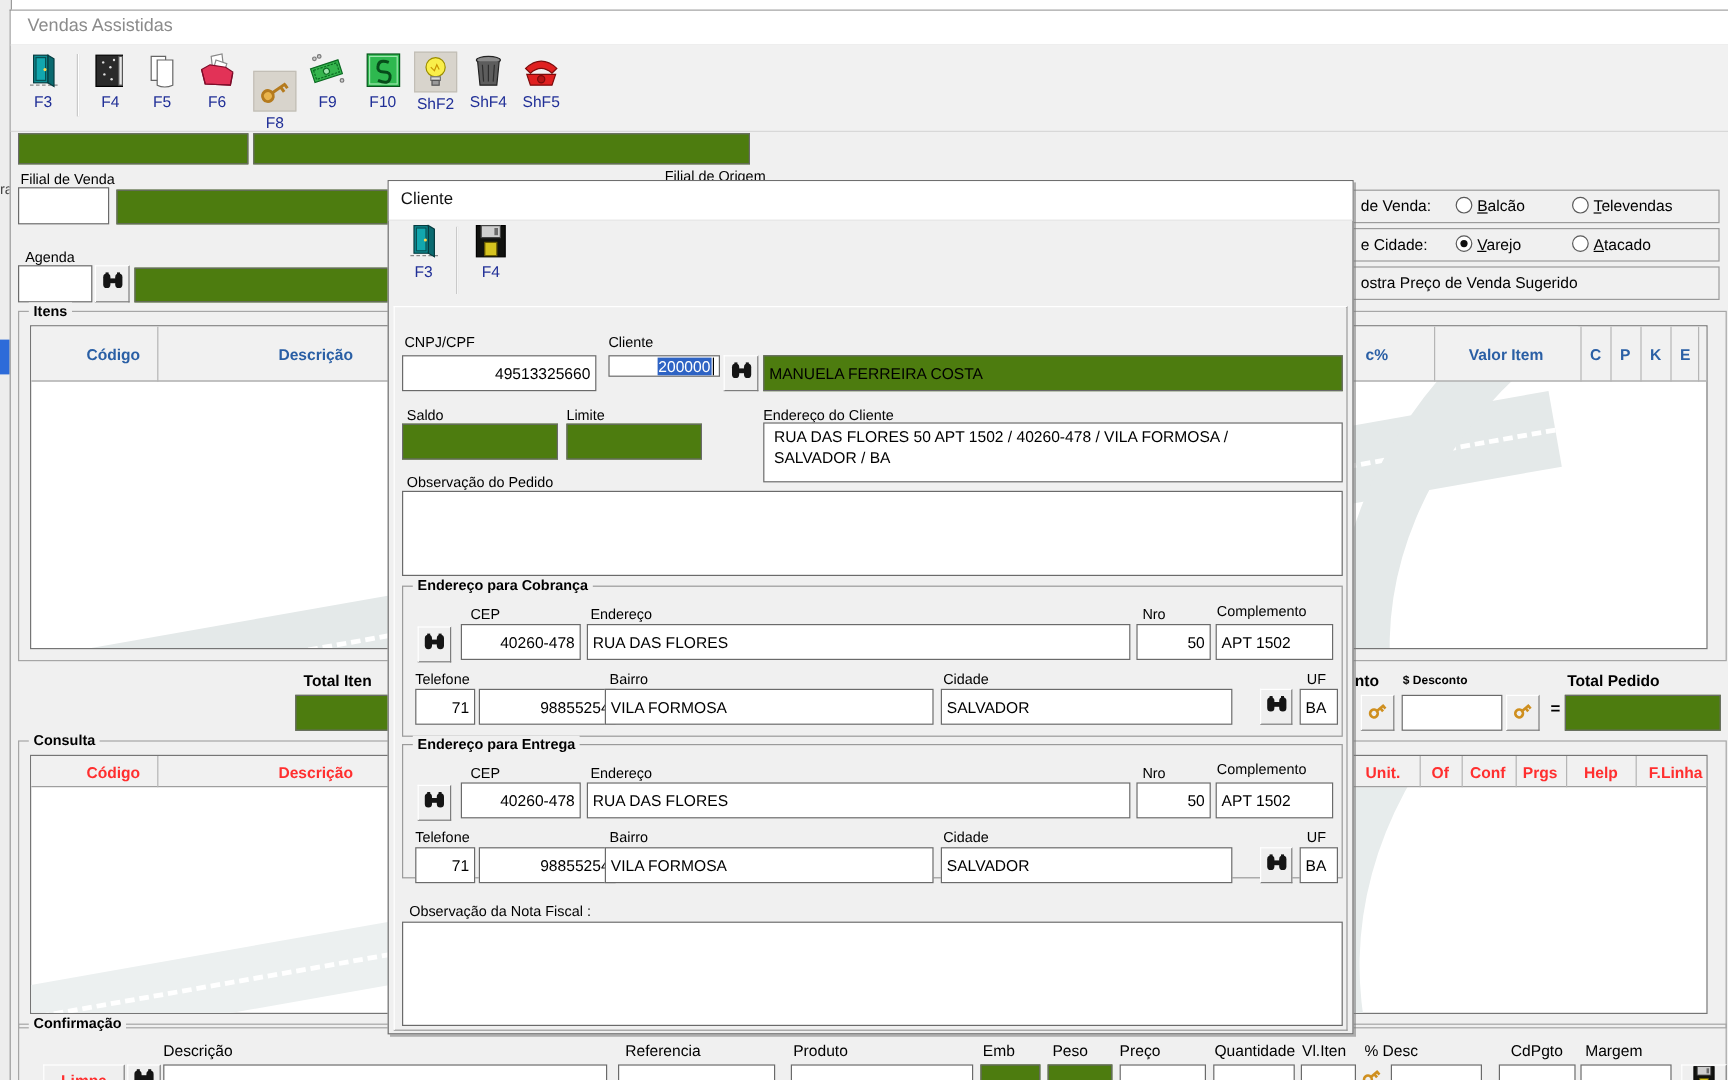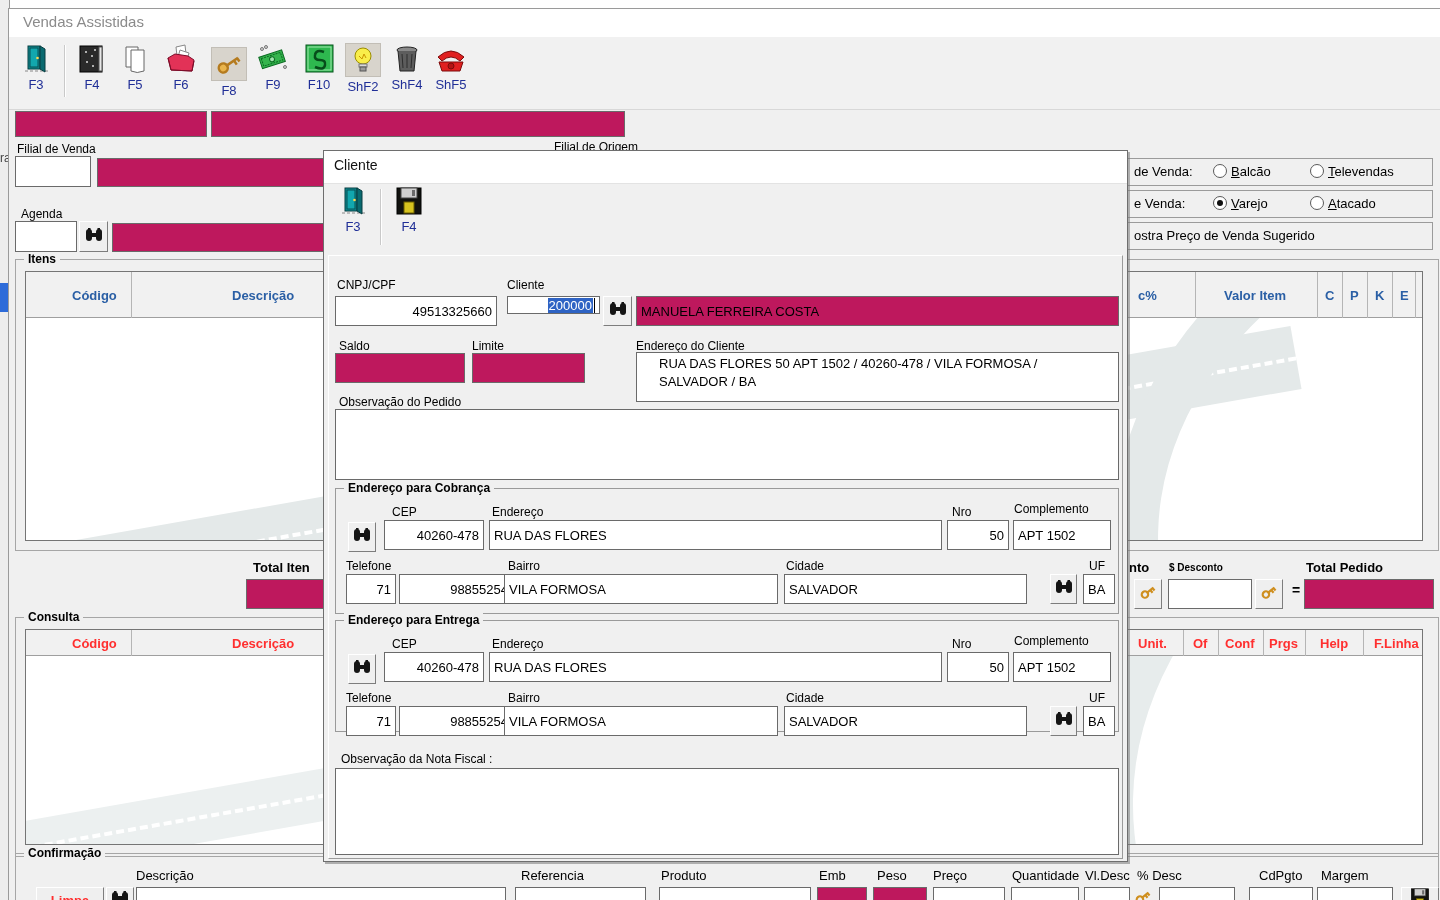--- a/index.html
+++ b/index.html
@@ -4,21 +4,21 @@
 <style>
   html,body{margin:0;padding:0}
   body{width:1440px;height:900px;overflow:hidden;background:#ffffff;
        font-family:"Liberation Sans",sans-serif;position:relative;color:#000}
   .abs{position:absolute}
   .lbl{position:absolute;font-size:12px;line-height:14px;white-space:nowrap;color:#000}
   .b{font-weight:bold}
   .inp{position:absolute;background:#fff;border:1px solid #6a6a6a;box-sizing:border-box;
        font-size:13px;white-space:nowrap;overflow:hidden;padding:0 4px;display:flex;align-items:center}
   .num{justify-content:flex-end}
-  .gray{background:#be185d}
+  .gray{background:#4d7c0f}
   .btn{position:absolute;background:#efefef;border:1px solid #7d7d7d;border-top-color:#ffffff;border-left-color:#ffffff;
        box-sizing:border-box;display:flex;align-items:center;justify-content:center;cursor:pointer}
   .group{position:absolute;border:1px solid #a6a6a6;box-sizing:border-box}
   .gtitle{position:absolute;top:-8px;left:8px;background:#f0f0f0;padding:0 4px;font-weight:bold;font-size:12px;white-space:nowrap}
   .grid{position:absolute;background:#fff;border:1px solid #757575;box-sizing:border-box;overflow:hidden}
   .ghead{position:absolute;left:0;right:0;top:0;background:#f1f1f1;border-bottom:1px solid #9f9f9f;box-sizing:border-box}
   .hsep{position:absolute;top:0;width:1px;background:#b5b5b5}
   .hdr{position:absolute;font-size:13px;font-weight:bold;color:#2a5fa5;white-space:nowrap}
   .hdr-red{position:absolute;font-size:13px;font-weight:bold;color:#ff2f2f;white-space:nowrap}
   .tb-btn{position:absolute;width:46px;height:66px;display:flex;flex-direction:column;align-items:center;cursor:pointer}
@@ -96,21 +96,21 @@
       <span class="tb-icon">
         <svg width="34" height="30" viewBox="0 0 34 30">
             <path d="M12 3 l9 -2 1 9 -9 2 z" fill="#fff" stroke="#888"></path>
             <path d="M16 6 l9 3 -2 7 -9 -3 z" fill="#fff" stroke="#888"></path>
             <path d="M4 14 l7 -4 13 2 6 4 -2 11 -21 -1 z" fill="#e23257" stroke="#7e0c29"></path>
             <path d="M4 14 l3 12 21 1 2 -10" fill="none" stroke="#7e0c29"></path>
           </svg>
       </span>
       <span class="tb-label">F6</span>
     </div>
-    <div class="tb-btn" style="left:197px;top:10px">
+    <div class="tb-btn" style="left:197px;top:22px">
       <span class="tb-icon dim">
         <svg width="34" height="30" viewBox="0 0 34 30">
             <g transform="rotate(-35 17 15)">
               <circle cx="10" cy="15" r="4.5" fill="#e9b44c" stroke="#b57b1e" stroke-width="2.5"></circle>
               <path d="M15 15 h13 M23 15 v5 M27 15 v4" stroke="#b57b1e" stroke-width="2.5" fill="none"></path>
             </g>
           </svg>
       </span>
       <span class="tb-label">F8</span>
     </div>
@@ -194,21 +194,21 @@
   <div class="inp gray" style="left:103px;top:214px;width:513px;height:29px"></div>
 
   <div class="side-panel" style="left:892px;top:149px;width:532px;height:28px"></div>
   <span class="rlbl" style="left:1125px;top:155px">de Venda:</span>
   <div class="radio" style="left:1204px;top:155px"></div>
   <span class="rlbl" style="left:1222px;top:155px"><span class="hot">B</span><span>alcão</span></span>
   <div class="radio" style="left:1301px;top:155px"></div>
   <span class="rlbl" style="left:1319px;top:155px"><span class="hot">T</span><span>elevendas</span></span>
 
   <div class="side-panel" style="left:892px;top:181px;width:532px;height:28px"></div>
-  <span class="rlbl" style="left:1125px;top:187px">e Venda:</span>
+  <span class="rlbl" style="left:1125px;top:187px">e Cidade:</span>
   <div class="radio checked" style="left:1204px;top:187px"></div>
   <span class="rlbl" style="left:1222px;top:187px"><span class="hot">V</span><span>arejo</span></span>
   <div class="radio" style="left:1301px;top:187px"></div>
   <span class="rlbl" style="left:1319px;top:187px"><span class="hot">A</span><span>tacado</span></span>
 
   <div class="side-panel" style="left:892px;top:213px;width:532px;height:28px"></div>
   <span class="rlbl" style="left:1125px;top:219px">ostra Preço de Venda Sugerido</span>
 
   <div class="group" style="left:6px;top:250px;width:1424px;height:292px">
     <span class="gtitle">Itens</span>
@@ -288,21 +288,21 @@
   <div class="group" style="left:6px;top:844px;width:1424px;height:60px">
     <span class="gtitle">Confirmação</span>
   </div>
   <span class="lbl" style="left:127px;top:860px;font-size:13px">Descrição</span>
   <span class="lbl" style="left:512px;top:860px;font-size:13px">Referencia</span>
   <span class="lbl" style="left:652px;top:860px;font-size:13px">Produto</span>
   <span class="lbl" style="left:810px;top:860px;font-size:13px">Emb</span>
   <span class="lbl" style="left:868px;top:860px;font-size:13px">Peso</span>
   <span class="lbl" style="left:924px;top:860px;font-size:13px">Preço</span>
   <span class="lbl" style="left:1003px;top:860px;font-size:13px">Quantidade</span>
-  <span class="lbl" style="left:1076px;top:860px;font-size:13px">Vl.Desc</span>
+  <span class="lbl" style="left:1076px;top:860px;font-size:13px">Vl.Iten</span>
   <span class="lbl" style="left:1128px;top:860px;font-size:13px">% Desc</span>
   <span class="lbl" style="left:1250px;top:860px;font-size:13px">CdPgto</span>
   <span class="lbl" style="left:1312px;top:860px;font-size:13px">Margem</span>
 
   <div class="btn" style="left:27px;top:878px;width:68px;height:26px;color:#ff2f2f;font-weight:bold;font-size:13px">
     <span>Limpa</span>
   </div>
   <div class="btn" style="left:97px;top:878px;width:28px;height:26px">
     <span><svg width="20" height="16" viewBox="0 0 20 16">
           <path d="M2 5 a3 3 0 0 1 6 0 v6 a3 3 0 0 1 -6 0 z" fill="#151515"></path>
@@ -395,21 +395,21 @@
     <div class="inp gray" style="left:307px;top:40px;width:483px;height:30px">
       <span>MANUELA FERREIRA COSTA</span>
     </div>
 
     <span class="lbl" style="left:10px;top:83px">Saldo</span>
     <div class="inp gray" style="left:6px;top:97px;width:130px;height:30px"></div>
     <span class="lbl" style="left:143px;top:83px">Limite</span>
     <div class="inp gray" style="left:143px;top:97px;width:113px;height:30px"></div>
 
     <span class="lbl" style="left:307px;top:83px">Endereço do Cliente</span>
-    <div class="txtarea gray" style="left:307px;top:96px;width:483px;height:50px;font-size:13px;line-height:18px;padding:2px 22px">
+    <div class="txtarea gray" style="left:307px;top:96px;width:483px;height:50px;font-size:13px;line-height:18px;padding:2px 8px">
       <div>RUA DAS FLORES 50 APT 1502  /  40260-478  /  VILA FORMOSA  /</div>
       <div>SALVADOR  /  BA</div>
     </div>
 
     <span class="lbl" style="left:10px;top:139px">Observação do Pedido</span>
     <div class="txtarea" style="left:6px;top:153px;width:784px;height:71px"></div>
 
     <div class="group" style="left:6px;top:232px;width:784px;height:126px;border-color:#9a9a9a">
       <span class="gtitle">Endereço para Cobrança</span>
       <div class="btn" style="left:12px;top:33px;width:28px;height:30px">

